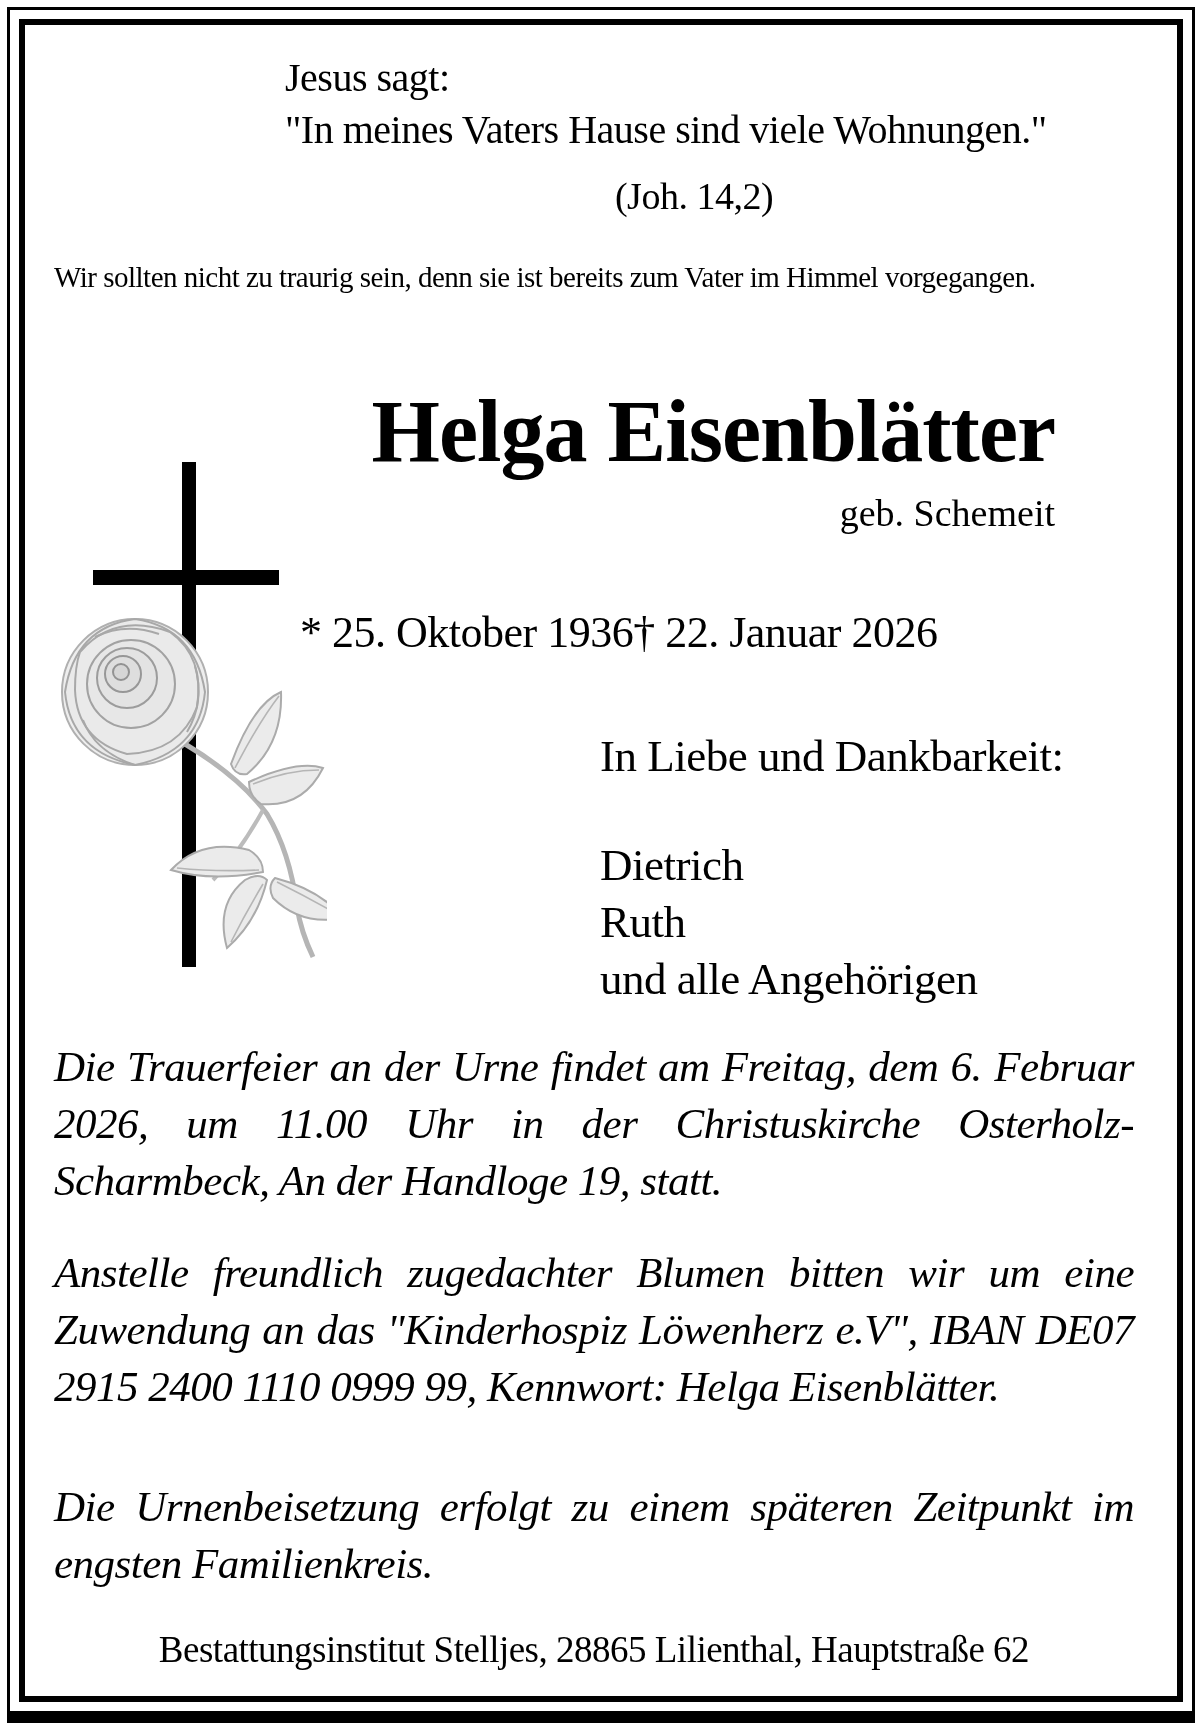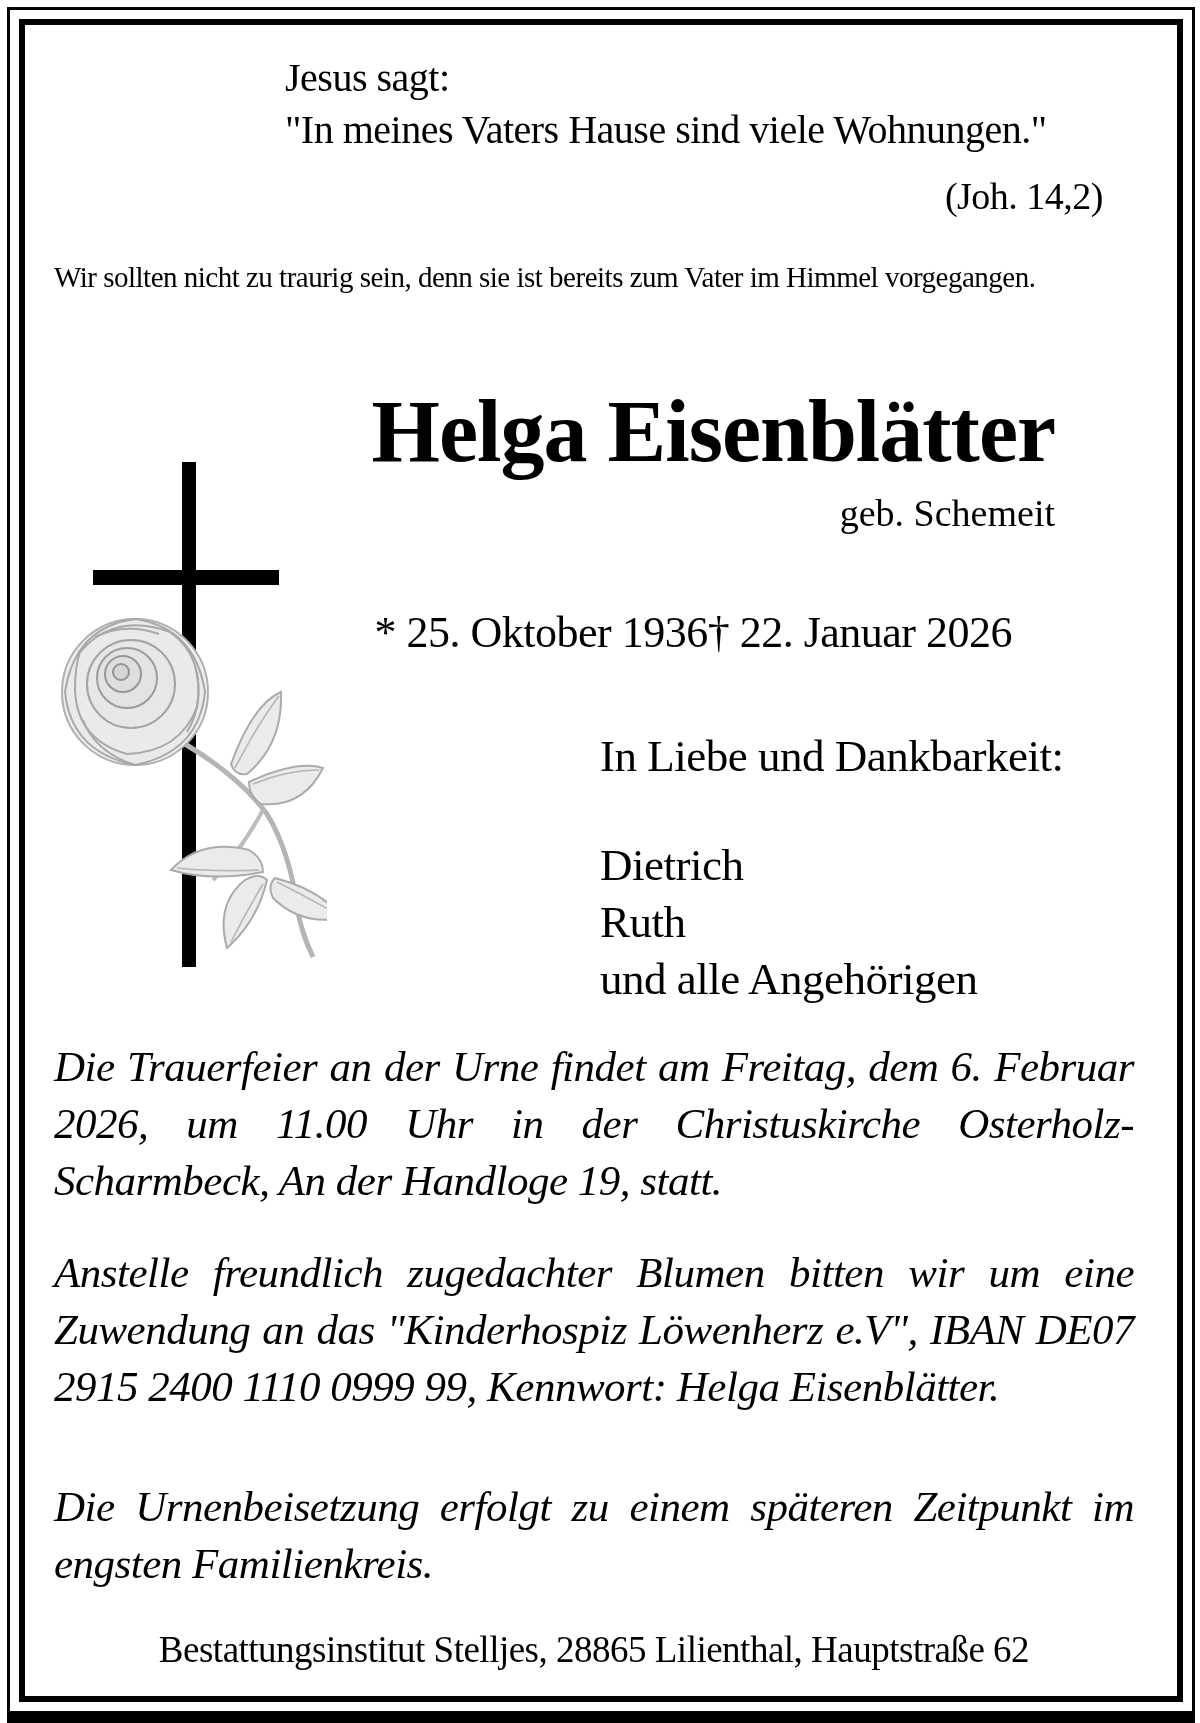--- a/index.html
+++ b/index.html
@@ -13,28 +13,28 @@
     position:absolute;left:7px;top:7px;right:5px;bottom:0;
     border:3px solid #000;border-bottom-width:12px;pointer-events:none;
   }
   .frame-inner{
     position:absolute;left:19px;top:19px;right:17px;bottom:21px;
     border:6px solid #000;pointer-events:none;
   }
   .abs{position:absolute;}
   
   .quote-block{left:285px;top:52px;width:820px;font-size:40px;line-height:52px;letter-spacing:-0.5px;}
-  .quote-attrib{text-align:right;font-size:38px;margin-top:14px;padding-right:2px;}
+  .quote-attrib{text-align:center;font-size:38px;margin-top:14px;padding-right:2px;}
   
   .intro{left:54px;top:248px;width:1080px;font-size:29px;line-height:59px;text-align:justify;letter-spacing:-0.5px;}
   
   .name-block{left:255px;top:382px;width:800px;text-align:right;}
   .deceased-name{font-size:88px;font-weight:bold;line-height:100px;letter-spacing:-1px;white-space:nowrap;}
   .maiden-name{font-size:38px;line-height:46px;margin-top:8px;}
-  .dates-row{left:300px;top:606px;width:712px;display:flex;justify-content:flex-end;font-size:44px;line-height:54px;letter-spacing:-0.5px;}
+  .dates-row{left:300px;top:606px;width:712px;display:flex;justify-content:flex-start;font-size:44px;line-height:54px;letter-spacing:-0.5px;}
   
   .family-block{left:600px;top:728px;width:560px;font-size:45px;line-height:57px;letter-spacing:-0.5px;}
   .family-heading{margin-bottom:52px;}
   .family-name{font-weight:normal;}
   
   .para{left:54px;width:1080px;font-size:43px;line-height:57px;text-align:justify;letter-spacing:-0.5px;font-style:italic;}
   .para-1{top:1038px;}
   .para-2{top:1244px;}
   .para-3{top:1478px;}
   

